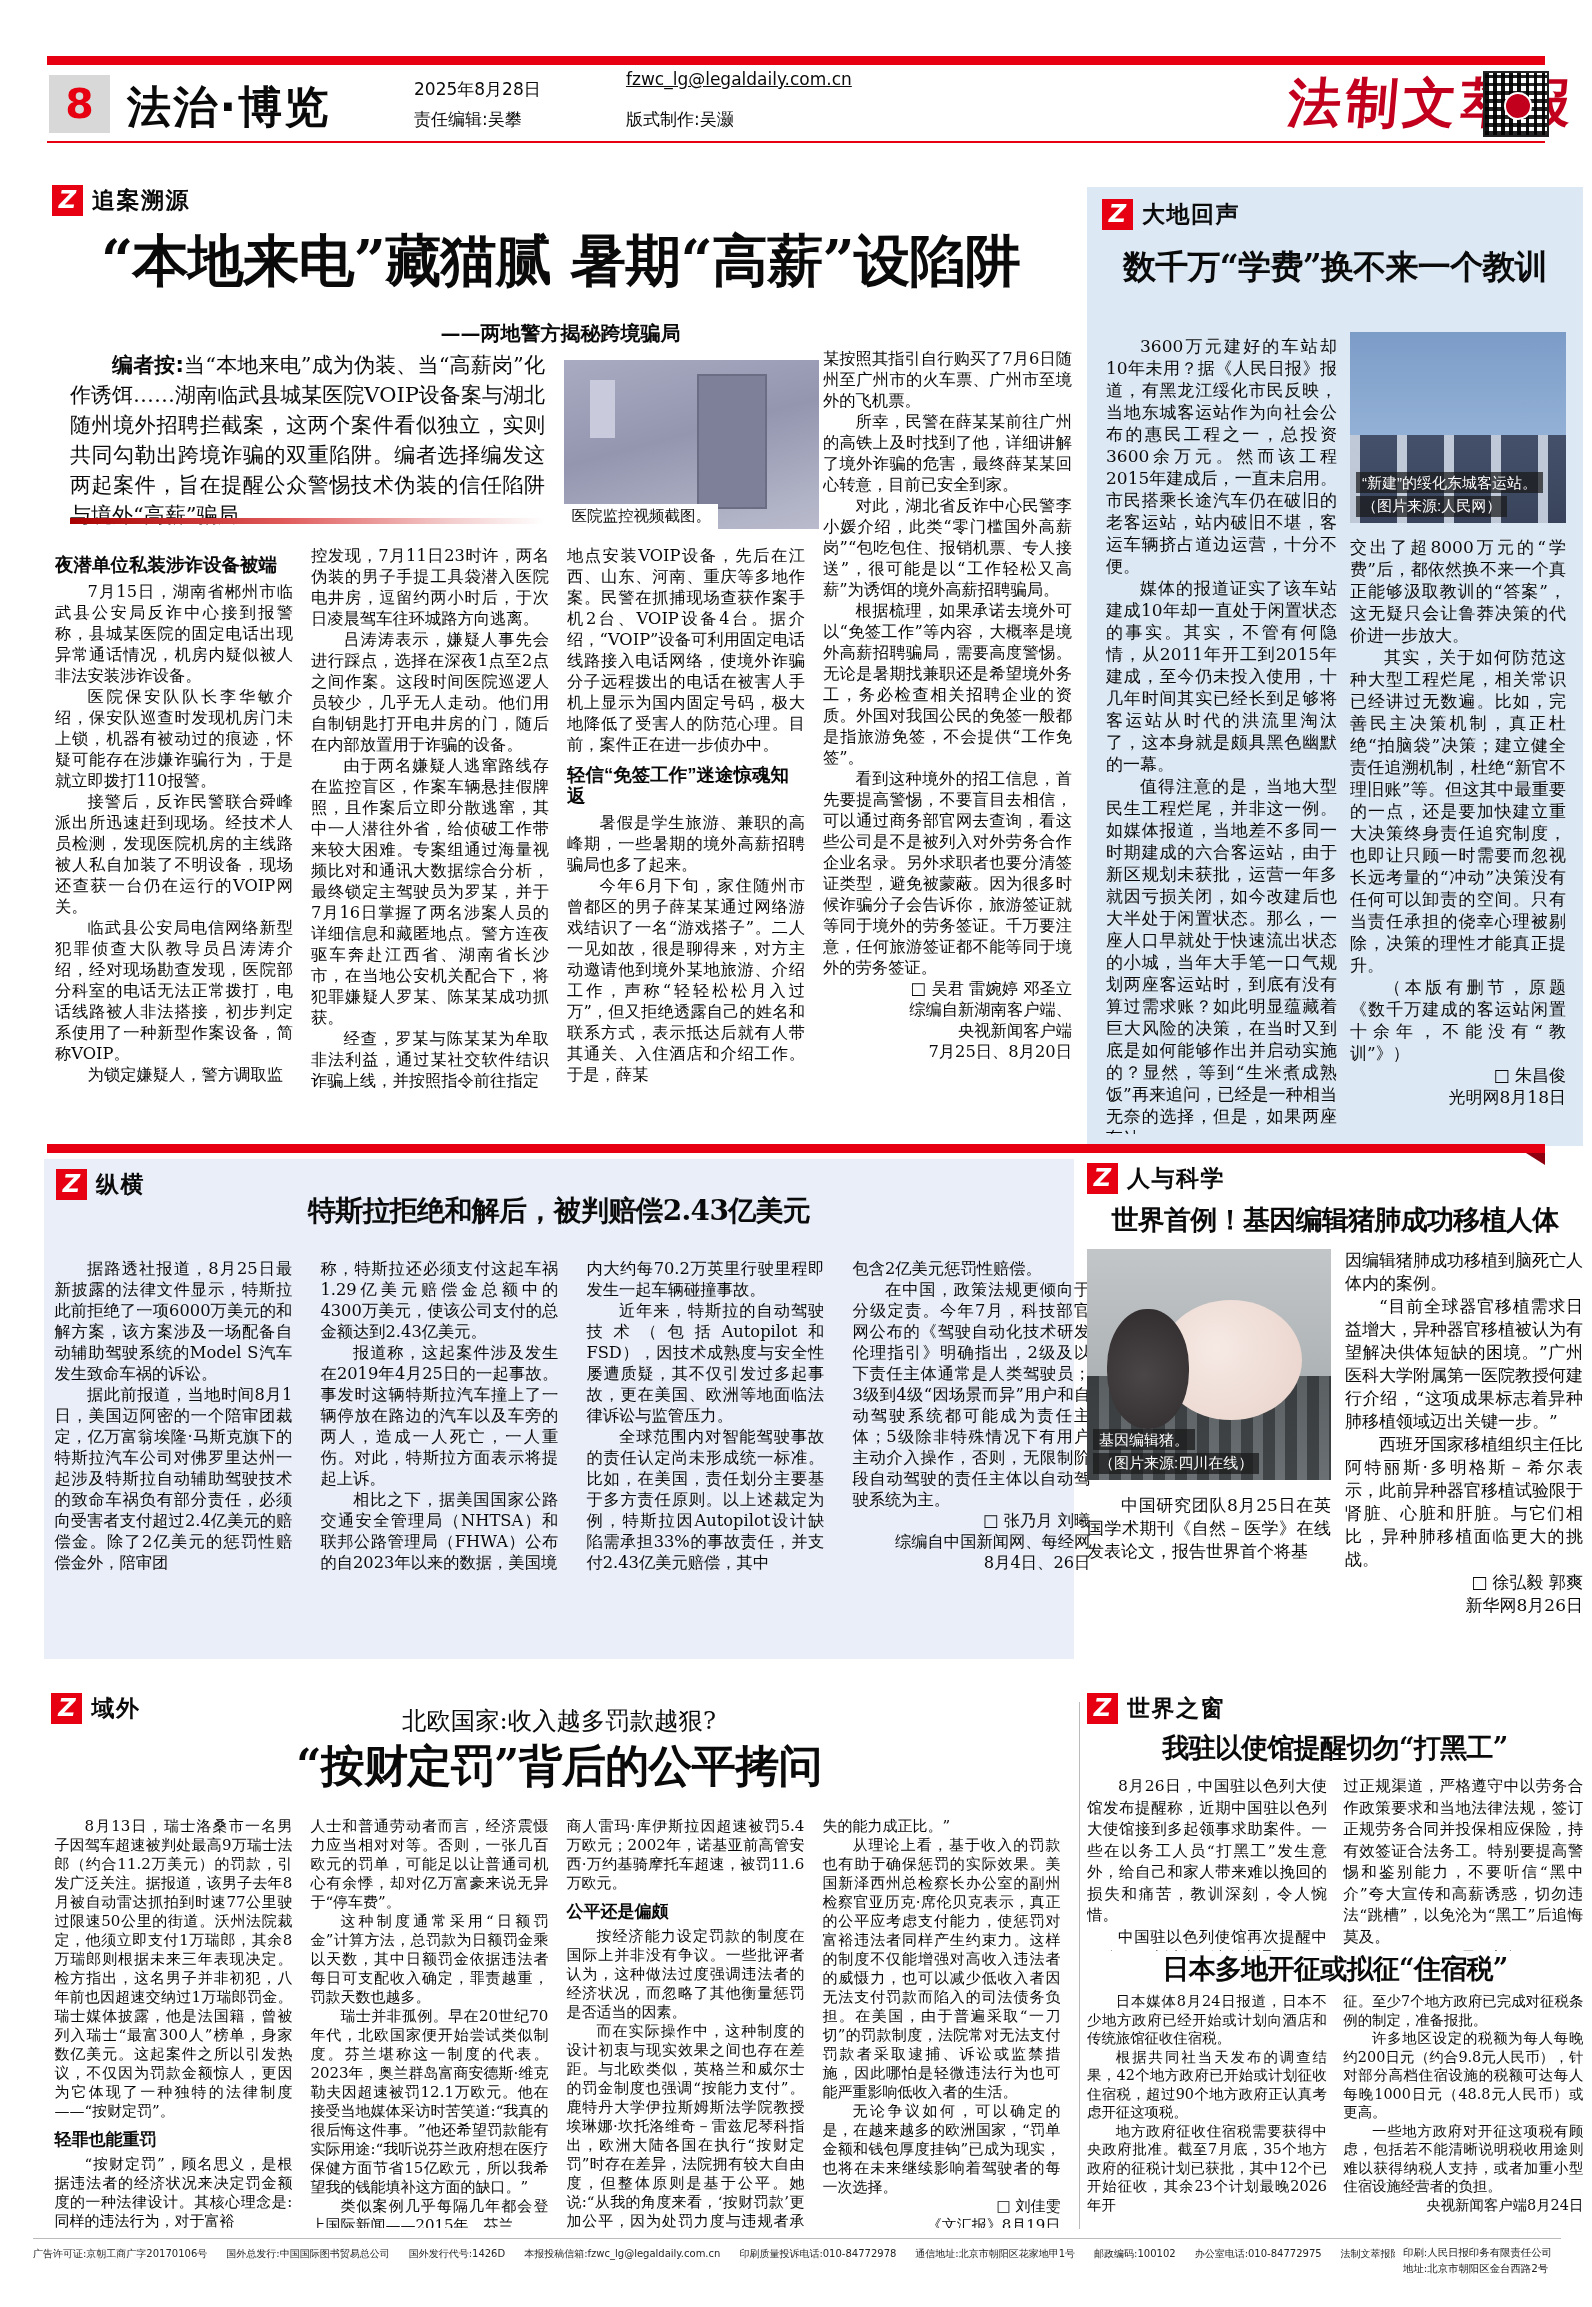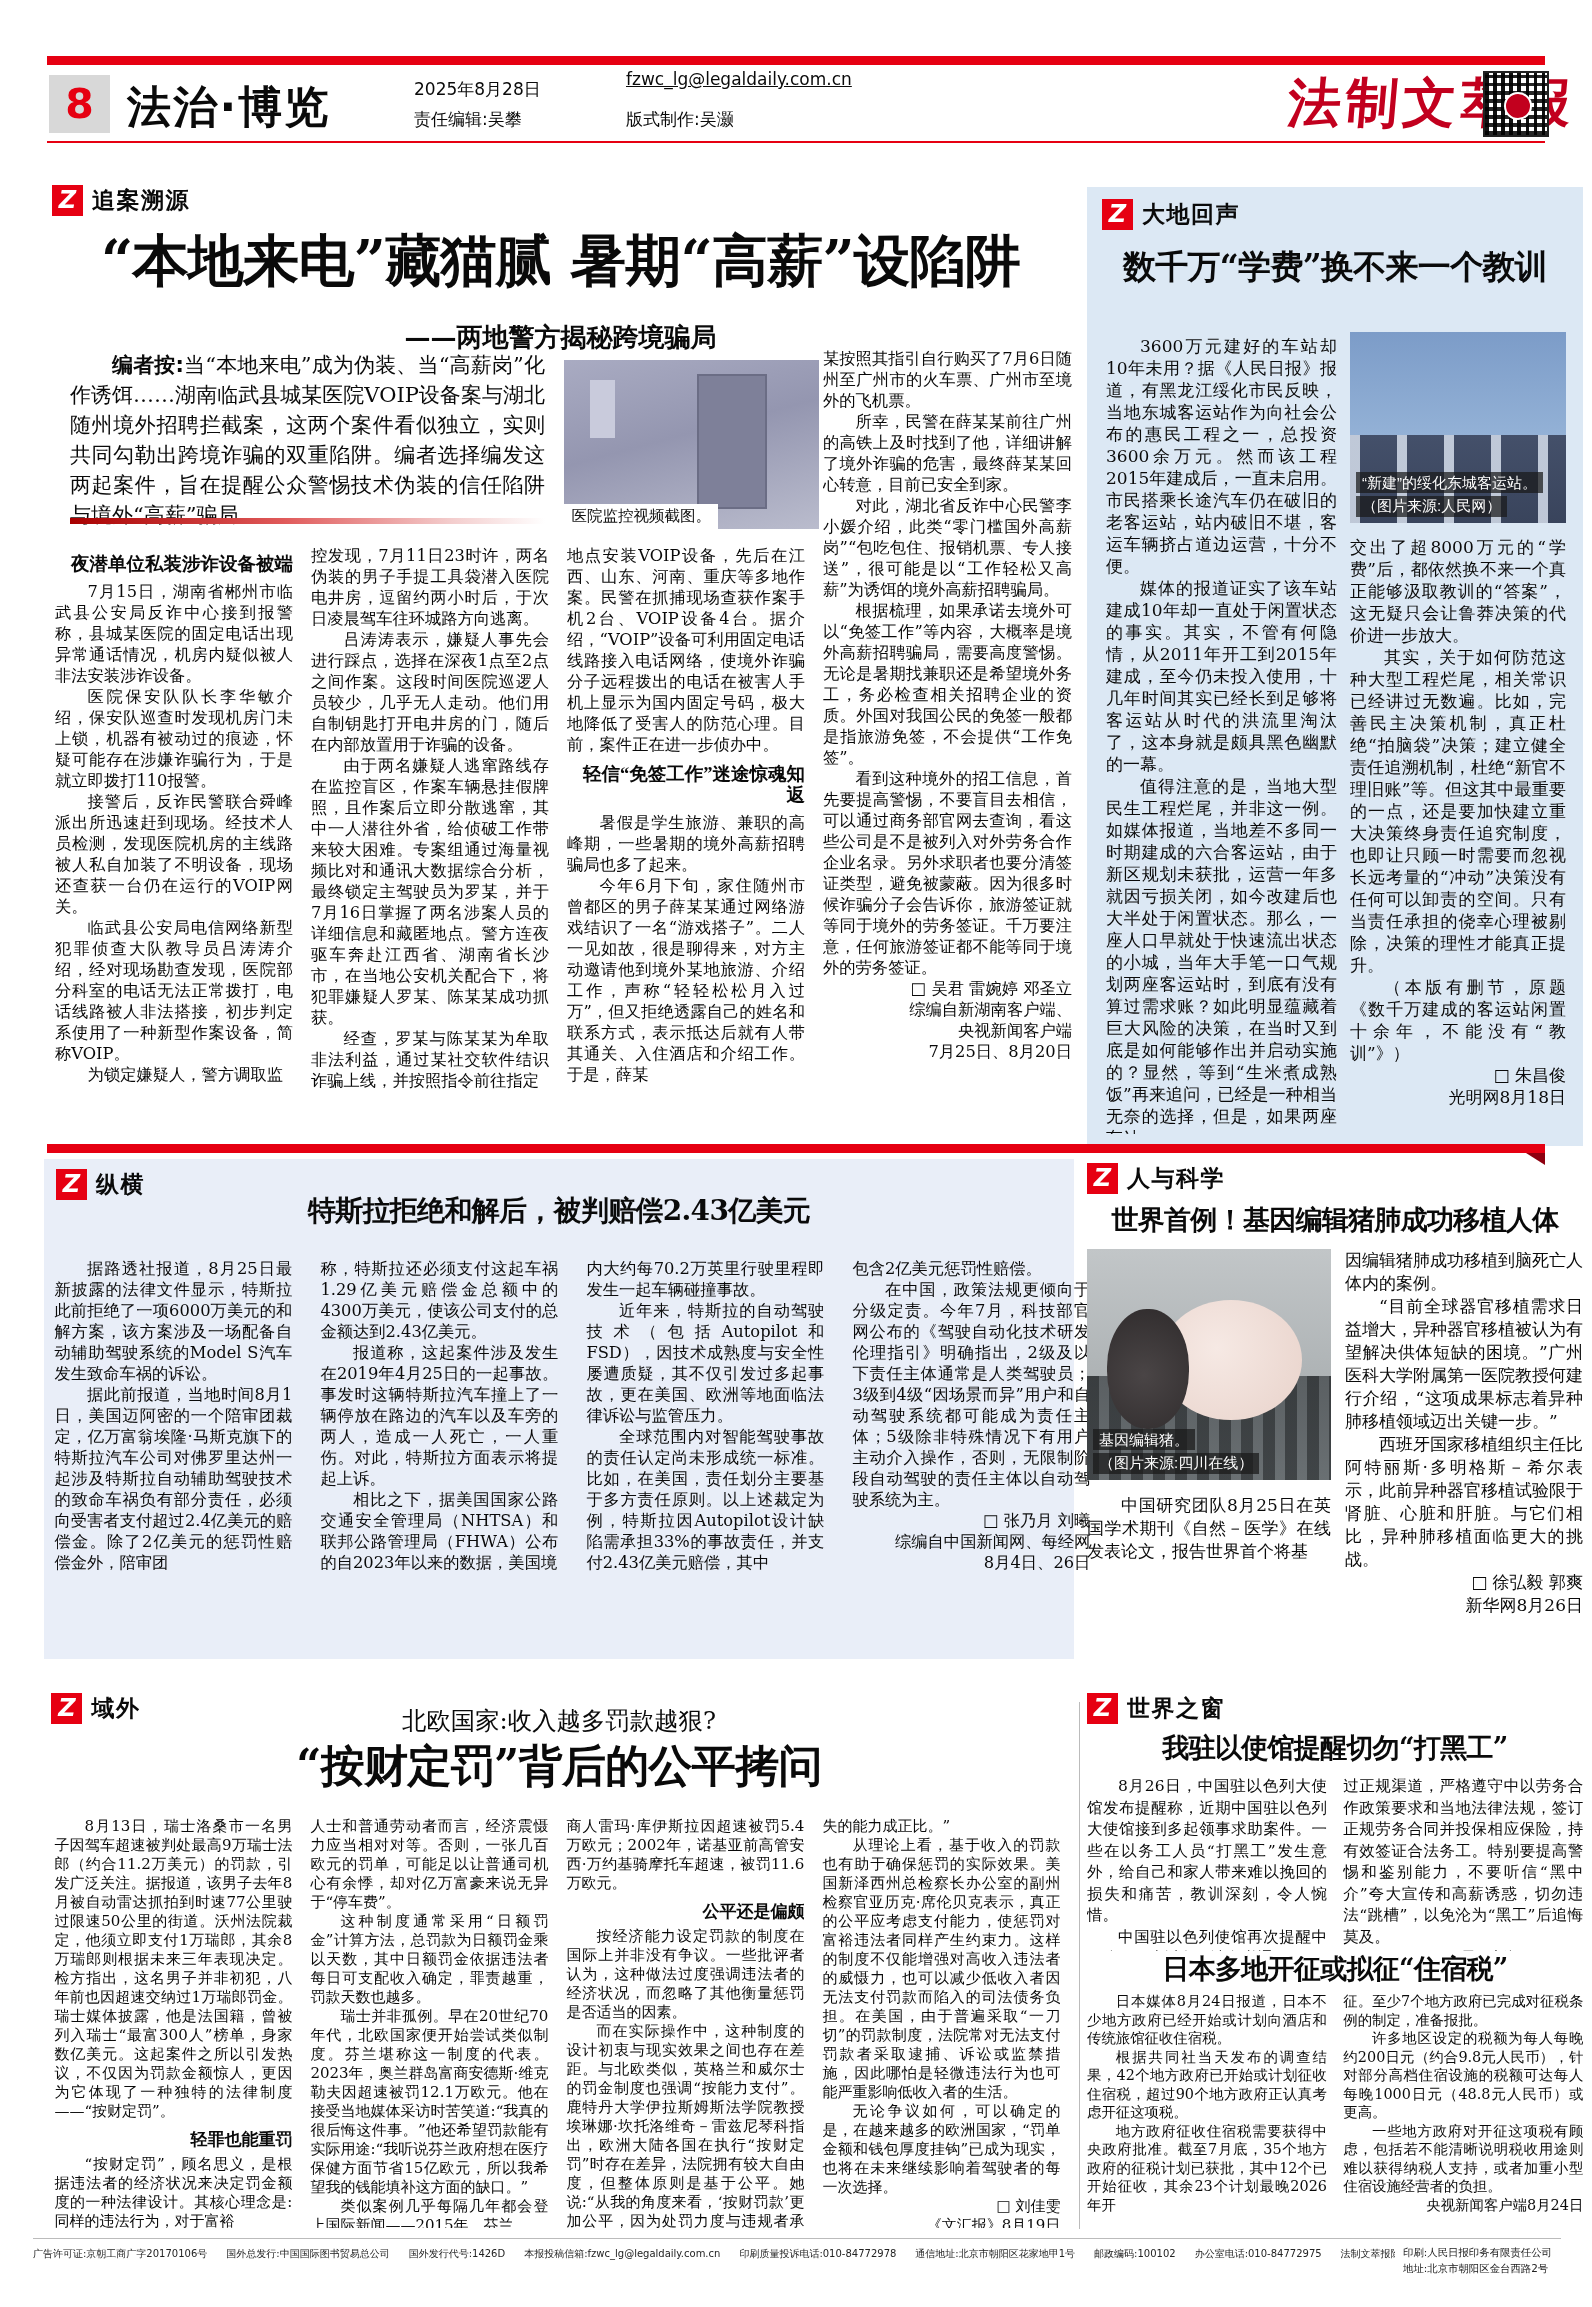--- a/index.html
+++ b/index.html
@@ -27,22 +27,22 @@
   .zicon{display:inline-block;width:31px;height:31px;background:#e60012;color:#fff;
          font:italic 700 24px/31px "DejaVu Sans","Liberation Sans",sans-serif;text-align:center;flex:0 0 auto}
   .tagtxt{font-size:23px;font-weight:600;font-family:"DejaVu Sans",sans-serif;letter-spacing:1.5px}
   
   .h-big{font-weight:900;letter-spacing:-0.7px}
   
   .cols{display:flex}
   .col{overflow:hidden;text-align:justify}
   .col p{margin:0;text-indent:2em}
   .col p.cont{text-indent:0}
-  .col p.shd{text-indent:0;text-align:right;font-weight:700;
-             font-family:Liberation Serif, serif;margin:9px 0 6px}
+  .col p.shd{text-indent:0;text-align:left;font-weight:700;
+             font-family:Liberation Sans, sans-serif;margin:9px 0 6px}
   .col p.byl{text-indent:0;text-align:right}
   .f1 p{font-size:16.3px;line-height:21px}   .f1 p.shd{font-size:18.5px}
   .f2 p{font-size:17px;line-height:22px}
   .f4 p{font-size:17px;line-height:23px}
   .f5 p{font-size:15px;line-height:19px} .f5 p.shd{font-size:17px}
   .f6 p{font-size:15.5px;line-height:21.5px}
   .f6b p{font-size:14.4px;line-height:18.5px}
   .note{font-size:21px;line-height:30px;text-align:justify}
   .note .lbl{font-weight:bold;font-family:"DejaVu Sans",sans-serif}
   .divgrad{background:linear-gradient(90deg,#a80000,#e05a5a 45%,#f3cccc 80%,rgba(255,255,255,0))}
@@ -98,21 +98,21 @@
   </div>
 
   <div class="abs bar" style="left:47px;top:141px;width:1498px;height:2.2px"></div>
 
   <div class="abs tag" style="left:52px;top:185px">
     <span class="zicon">Z</span>
     <span class="tagtxt">追案溯源</span>
   </div>
 
   <div class="abs ctr h-big" style="left:47px;top:224px;width:1027px;font-size:56px">“本地来电”藏猫腻 暑期“高薪”设陷阱</div>
-  <div class="abs ctr" style="left:47px;top:320px;width:1027px;font-size:26px;font-weight:bold">——两地警方揭秘跨境骗局</div>
+  <div class="abs ctr" style="left:47px;top:320px;width:1027px;font-size:20px;font-weight:bold">——两地警方揭秘跨境骗局</div>
 
   <div class="abs note" style="left:70px;top:350px;width:475px">
     <p style="margin:0;text-indent:2em"><span class="lbl">编者按:</span><span>当“本地来电”成为伪装、当“高薪岗”化作诱饵……湖南临武县城某医院VOIP设备案与湖北随州境外招聘拦截案，这两个案件看似独立，实则共同勾勒出跨境诈骗的双重陷阱。编者选择编发这两起案件，旨在提醒公众警惕技术伪装的信任陷阱与境外“高薪”骗局</span></p>
   </div>
   <div class="abs divgrad" style="left:70px;top:518px;width:475px;height:6px"></div>
 
   <div class="abs photo ph1" style="left:564px;top:360px;width:255px;height:169px">
     <div class="ph1-door"></div>
     <div class="ph1-note"></div>
     <div class="cap-white">医院监控视频截图。</div>

